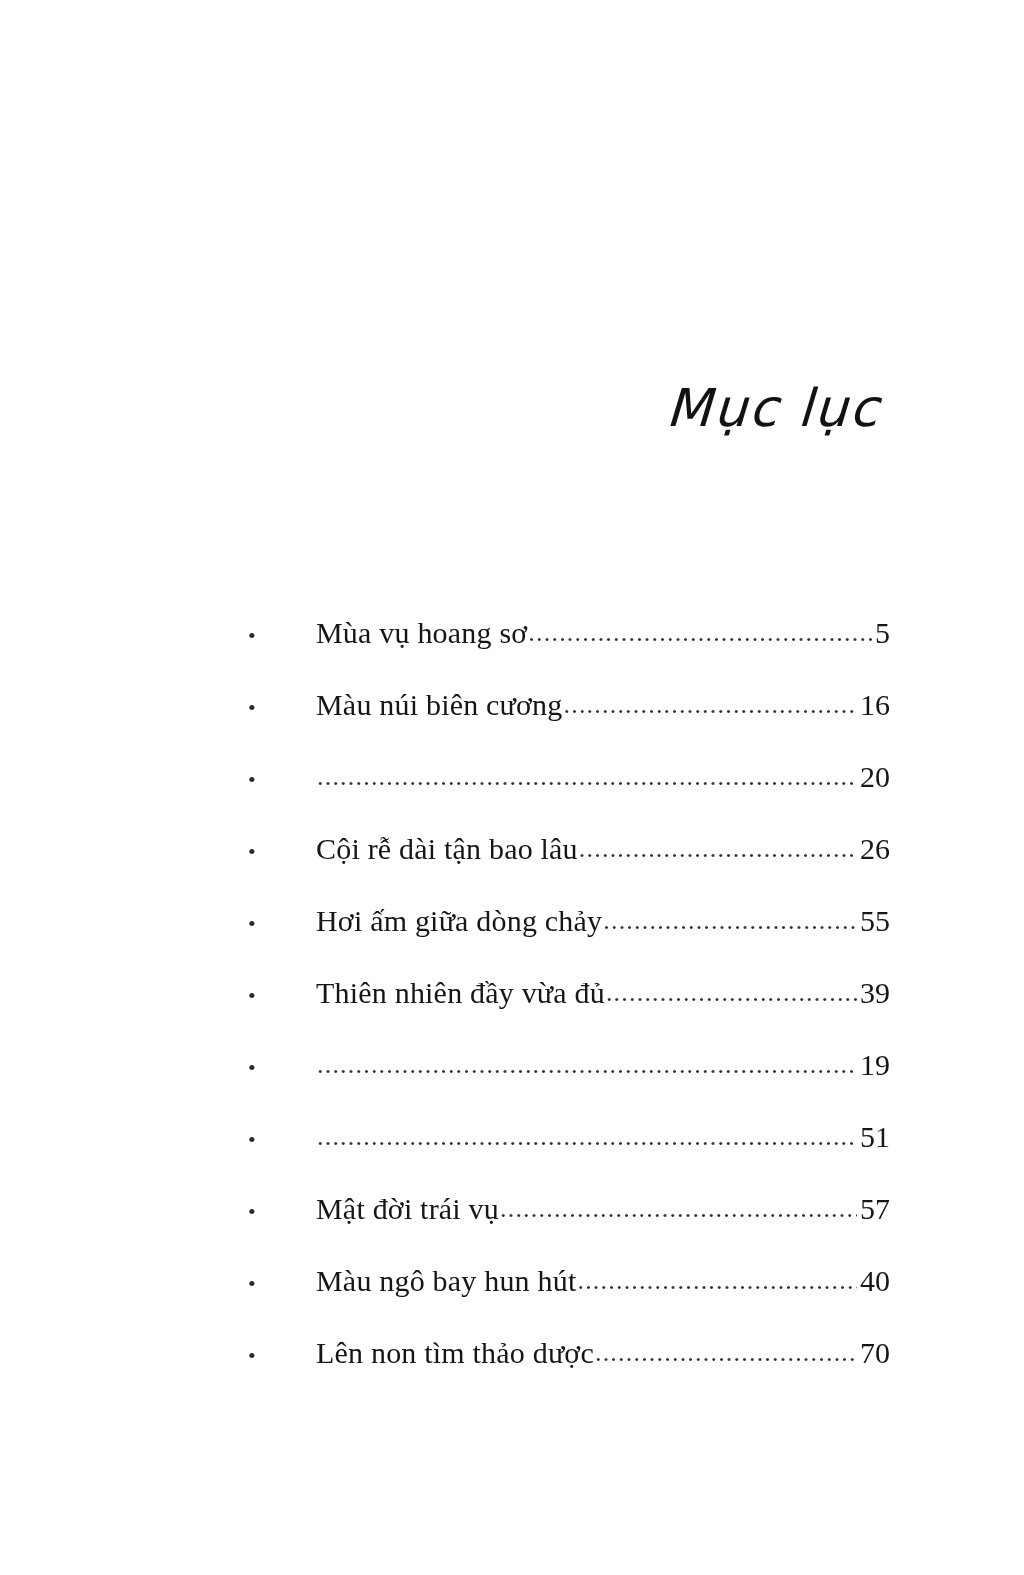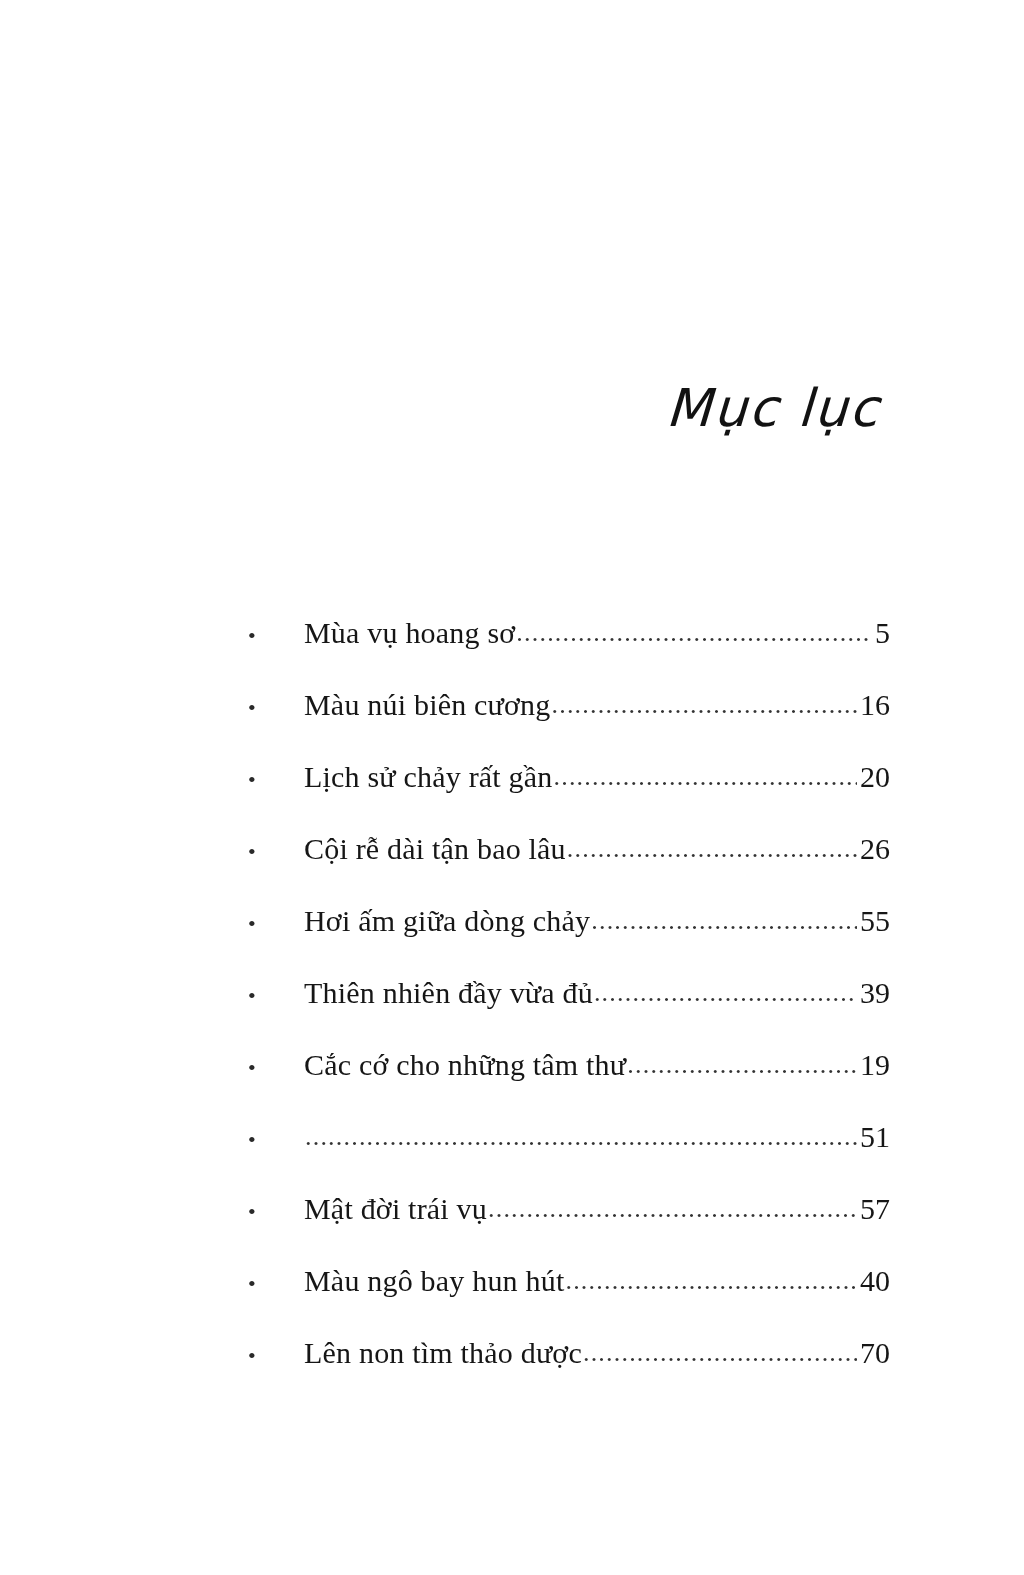--- a/index.html
+++ b/index.html
@@ -66,20 +66,21 @@
     font-size: 22px;
     line-height: 1;
     color: #2a2a2a;
   }
 
   .entry {
     display: flex;
     align-items: baseline;
     flex: 1 1 auto;
     min-width: 0;
+    margin-left: 12px;
   }
 
   .entry-label {
     white-space: nowrap;
     letter-spacing: 0.2px;
   }
 
   .leader {
     flex: 1 1 auto;
     overflow: hidden;
@@ -120,21 +121,20 @@
         <span class="bullet">•</span>
         <span class="entry">
           <span class="entry-label">Màu núi biên cương</span>
           <span class="leader">.........................................................................................</span>
           <span class="page-num">16</span>
         </span>
       </li>
       <li class="toc-item">
         <span class="bullet">•</span>
         <span class="entry">
-          <span class="entry-label">Lịch sử chảy rất gần</span>
           <span class="leader">.........................................................................................</span>
           <span class="page-num">20</span>
         </span>
       </li>
       <li class="toc-item">
         <span class="bullet">•</span>
         <span class="entry">
           <span class="entry-label">Cội rễ dài tận bao lâu</span>
           <span class="leader">.........................................................................................</span>
           <span class="page-num">26</span>
@@ -152,21 +152,20 @@
         <span class="bullet">•</span>
         <span class="entry">
           <span class="entry-label">Thiên nhiên đầy vừa đủ</span>
           <span class="leader">.........................................................................................</span>
           <span class="page-num">39</span>
         </span>
       </li>
       <li class="toc-item">
         <span class="bullet">•</span>
         <span class="entry">
-          <span class="entry-label">Cắc cớ cho những tâm thư</span>
           <span class="leader">.........................................................................................</span>
           <span class="page-num">19</span>
         </span>
       </li>
       <li class="toc-item">
         <span class="bullet">•</span>
         <span class="entry">
           <span class="leader">.........................................................................................</span>
           <span class="page-num">51</span>
         </span>

